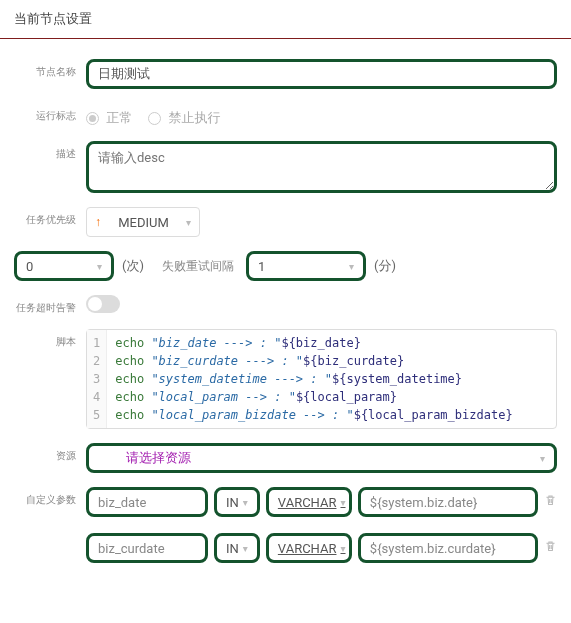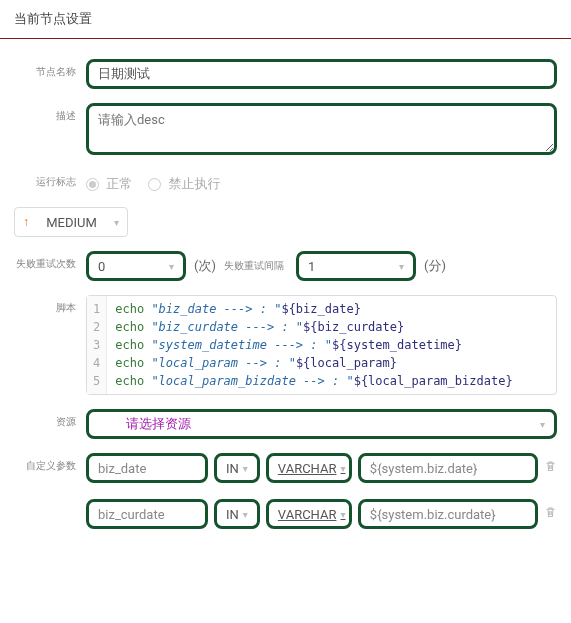--- a/index.html
+++ b/index.html
@@ -114,86 +114,92 @@
     display:flex; align-items:center; gap:6px; margin-bottom:8px;
   }
   .param-row .select.dir { width:52px; }
   .param-row .select.type { width:86px;text-decoration:underline; }
   .param-row .input.name { flex:0 0 122px; color:#888; }
   .param-row .input.value { flex:1 1 auto; min-width:0; color:#888; overflow:hidden; text-overflow:ellipsis; white-space:nowrap;}
   .iconbtn { color:#bbb; cursor:pointer; font-size:14px; width:16px; text-align:center;}
   .unit { color:#666; font-size:13px; }
   .retry-num { width:100px; }
   .retry-gap { width:120px; }
-  .midlabel { color:#888; font-size:10px; margin-left:0; margin-right:4px;}
+  .midlabel { color:#888; font-size:12px; margin-left:10px; margin-right:4px;}
   .placeholder { color:#a21caf;margin-left:28px; }
   svg.trash { width:13px; height:13px; fill:none; stroke:#bbb; stroke-width:1.3;}
 </style>
 </head>
 <body>
 
 <div class="header">当前节点设置</div>
 
 <div class="body">
 
   <div class="row">
     <div class="label">节点名称</div>
     <div class="field">
       <input class="input" value="日期测试" style="">
-    </div>
-  </div>
-
-  <div class="row">
-    <div class="label">描述</div>
-    <div class="field">
-      <textarea class="textarea" placeholder="请输入desc" style=""></textarea>
     </div>
   </div>
 
   <div class="row">
     <div class="label">运行标志</div>
     <div class="field radio-row">
       <label>
         <span class="radio checked"></span>
         <span>正常</span>
       </label>
       <label>
         <span class="radio"></span>
         <span>禁止执行</span>
       </label>
     </div>
   </div>
 
   <div class="row">
+    <div class="label">描述</div>
+    <div class="field">
+      <textarea class="textarea" placeholder="请输入desc" style=""></textarea>
+    </div>
+  </div>
+
+  <div class="row">
+    <div class="label">任务优先级</div>
     <div class="field">
       <div class="priority">
         <span class="arrow">↑</span>
         <span>MEDIUM</span>
         <span class="chev">▾</span>
       </div>
     </div>
   </div>
 
   <div class="row">
-    <div class="label">失败重试次数</div>
     <div class="field">
       <div class="select retry-num">
         <span>0</span>
         <span class="chev">▾</span>
       </div>
       <span class="unit">(次)</span>
       <span class="midlabel">失败重试间隔</span>
       <div class="select retry-gap">
         <span>1</span>
         <span class="chev">▾</span>
       </div>
       <span class="unit">(分)</span>
     </div>
   </div>
 
+  <div class="row">
+    <div class="label">任务超时告警</div>
+    <div class="field">
+      <span class="toggle"></span>
+    </div>
+  </div>
 
   <div class="row">
     <div class="label">脚本</div>
     <div class="field">
       <div class="code">
         <div class="gutter" id="gutter">
             <div>1</div>
             <div>2</div>
             <div>3</div>
             <div>4</div>

